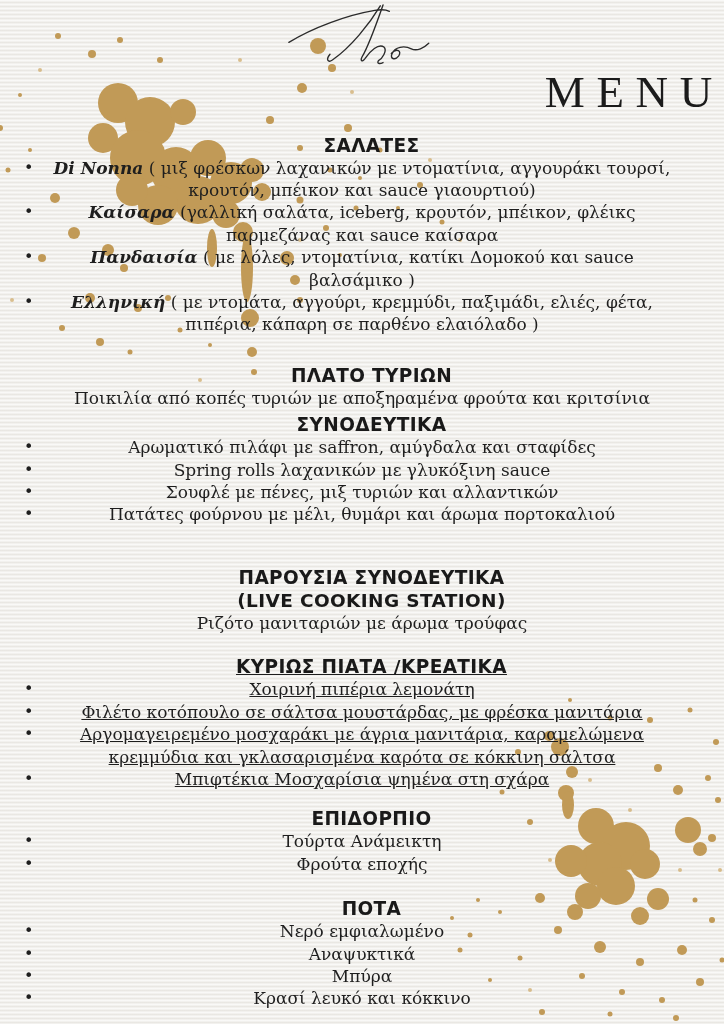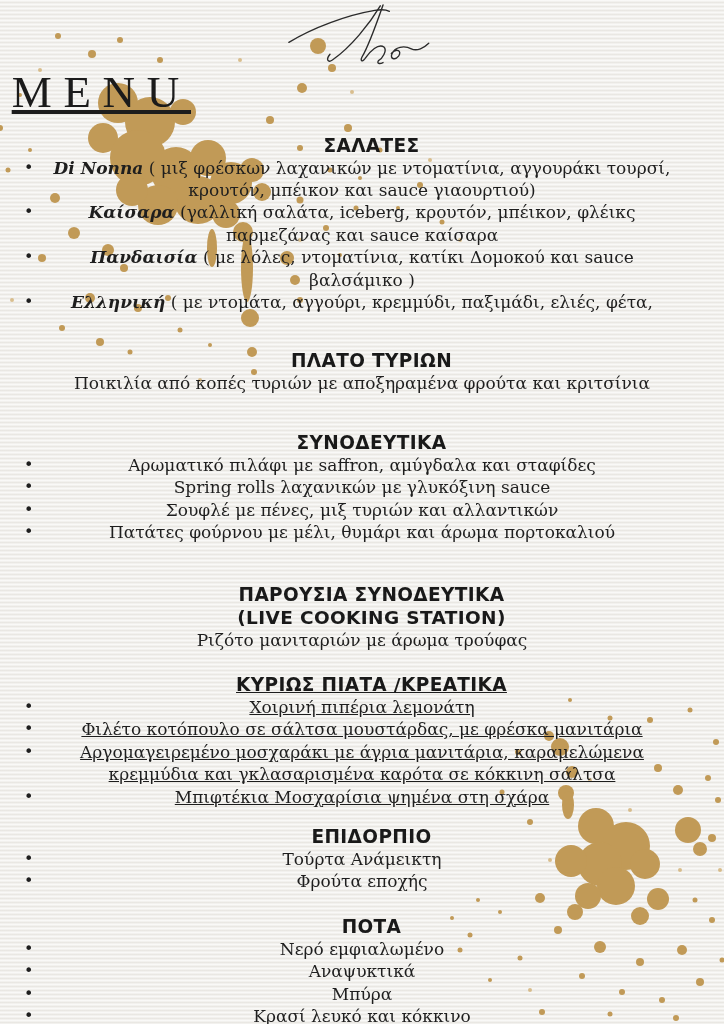--- a/index.html
+++ b/index.html
@@ -22,21 +22,21 @@
       rgba(0,0,0,0) 3px, rgba(0,0,0,0) 4px);
     font-family:"DejaVu Serif", serif;
     color:var(--ink);
   }
   .splatter{position:absolute;pointer-events:none;}
   .splatter .splat{fill:var(--gold);}
   .splatter .splat-light{fill:var(--gold-light);}
   .splatter-tl{left:0;top:0;}
   .splatter-br{left:430px;top:690px;}
 
-  .menu-header{position:relative;text-align:left;text-decoration:underline;}
+  .menu-header{position:relative;text-align:right;}
   .script-wrap{width:180px;height:64px;margin:4px auto 0;}
   .script-stroke{stroke:#2b2b2b;stroke-width:1.5;fill:none;stroke-linecap:round;}
   .menu-title{
     margin:0;
     font-family:"Liberation Serif", serif;
     font-weight:400;
     font-size:45px;
     line-height:1.08;
     letter-spacing:.26em;
     text-indent:.26em;
@@ -50,22 +50,22 @@
     font-size:18.5px;
     font-weight:700;
     letter-spacing:.02em;
     text-align:center;
     line-height:23px;
     margin:0;
     color:#191919;
     padding-left:19px;
   }
   .sec-salates{margin-top:17px;}
-  .sec-plato{margin-top:36px;border-radius:17px;}
-  .sec-synodeytika{margin-top:36px;}
+  .sec-plato{margin-top:28px;border-radius:17px;}
+  .sec-synodeytika{margin-top:4px;}
   .sec-parousia{margin-top:40px;}
   .sec-kyrios{margin-top:21px;text-decoration:underline;}
   .sec-epidorpio{margin-top:17px;}
   .sec-pota{margin-top:22px;}
 
   .item{
     position:relative;
     padding:0 42px;
     text-align:center;
     font-size:17px;
@@ -253,20 +253,21 @@
           <div class="line"><span>παρμεζάνας και sauce καίσαρα</span></div>
         </div>
         <div class="item">
           <span class="bullet">•</span>
           <div class="line"><strong>Πανδαισία</strong><span> ( με λόλες, ντοματίνια, κατίκι Δομοκού και sauce</span></div>
           <div class="line"><span>βαλσάμικο )</span></div>
         </div>
         <div class="item">
           <span class="bullet">•</span>
           <div class="line"><strong>Ελληνική</strong><span> ( με ντομάτα, αγγούρι, κρεμμύδι, παξιμάδι, ελιές, φέτα,</span></div>
+          <div class="line"><span>πιπέρια, κάπαρη σε παρθένο ελαιόλαδο )</span></div>
         </div>
       </section>
       <section class="section sec-plato">
         <h2 class="sec-header">ΠΛΑΤΟ ΤΥΡΙΩΝ</h2>
         <div class="item">
           <div class="line"><span>Ποικιλία από κοπές τυριών με αποξηραμένα φρούτα και κριτσίνια</span></div>
         </div>
       </section>
       <section class="section sec-synodeytika">
         <h2 class="sec-header">ΣΥΝΟΔΕΥΤΙΚΑ</h2>

